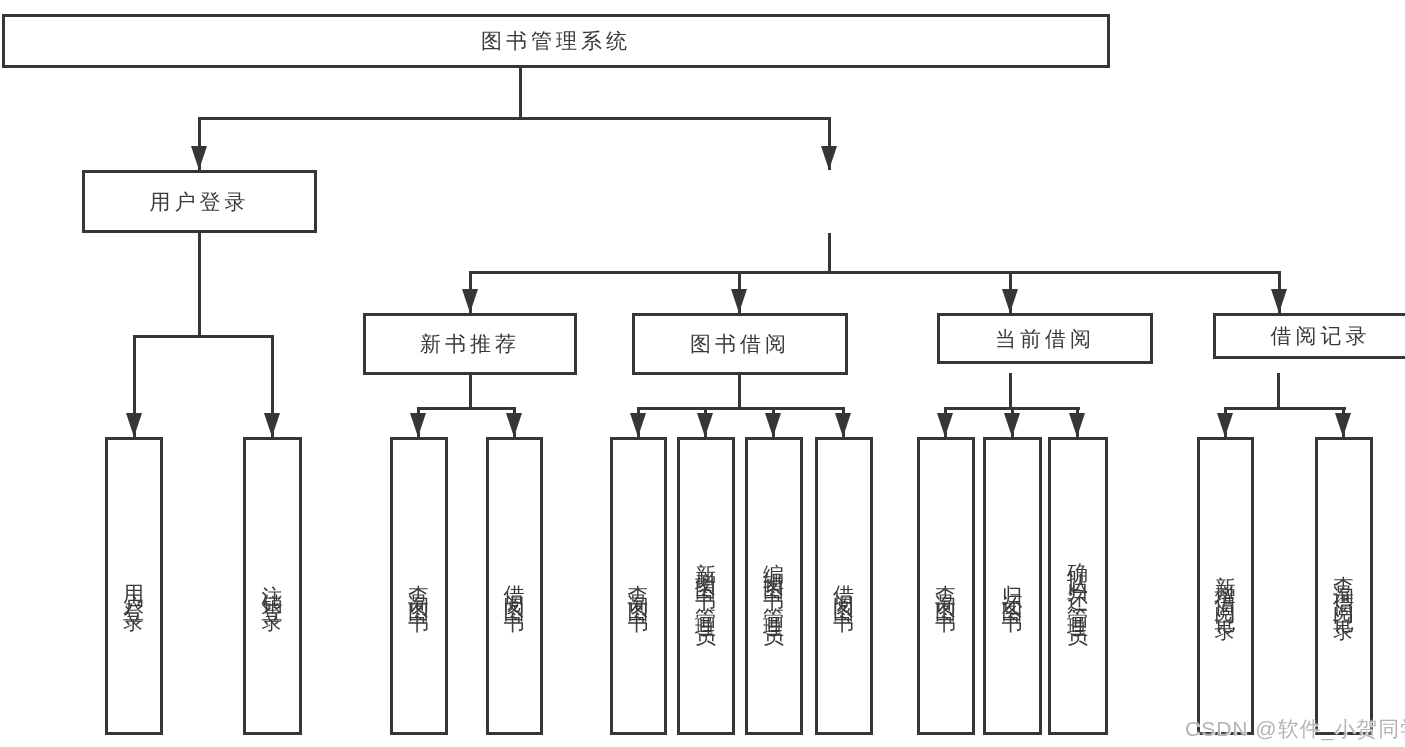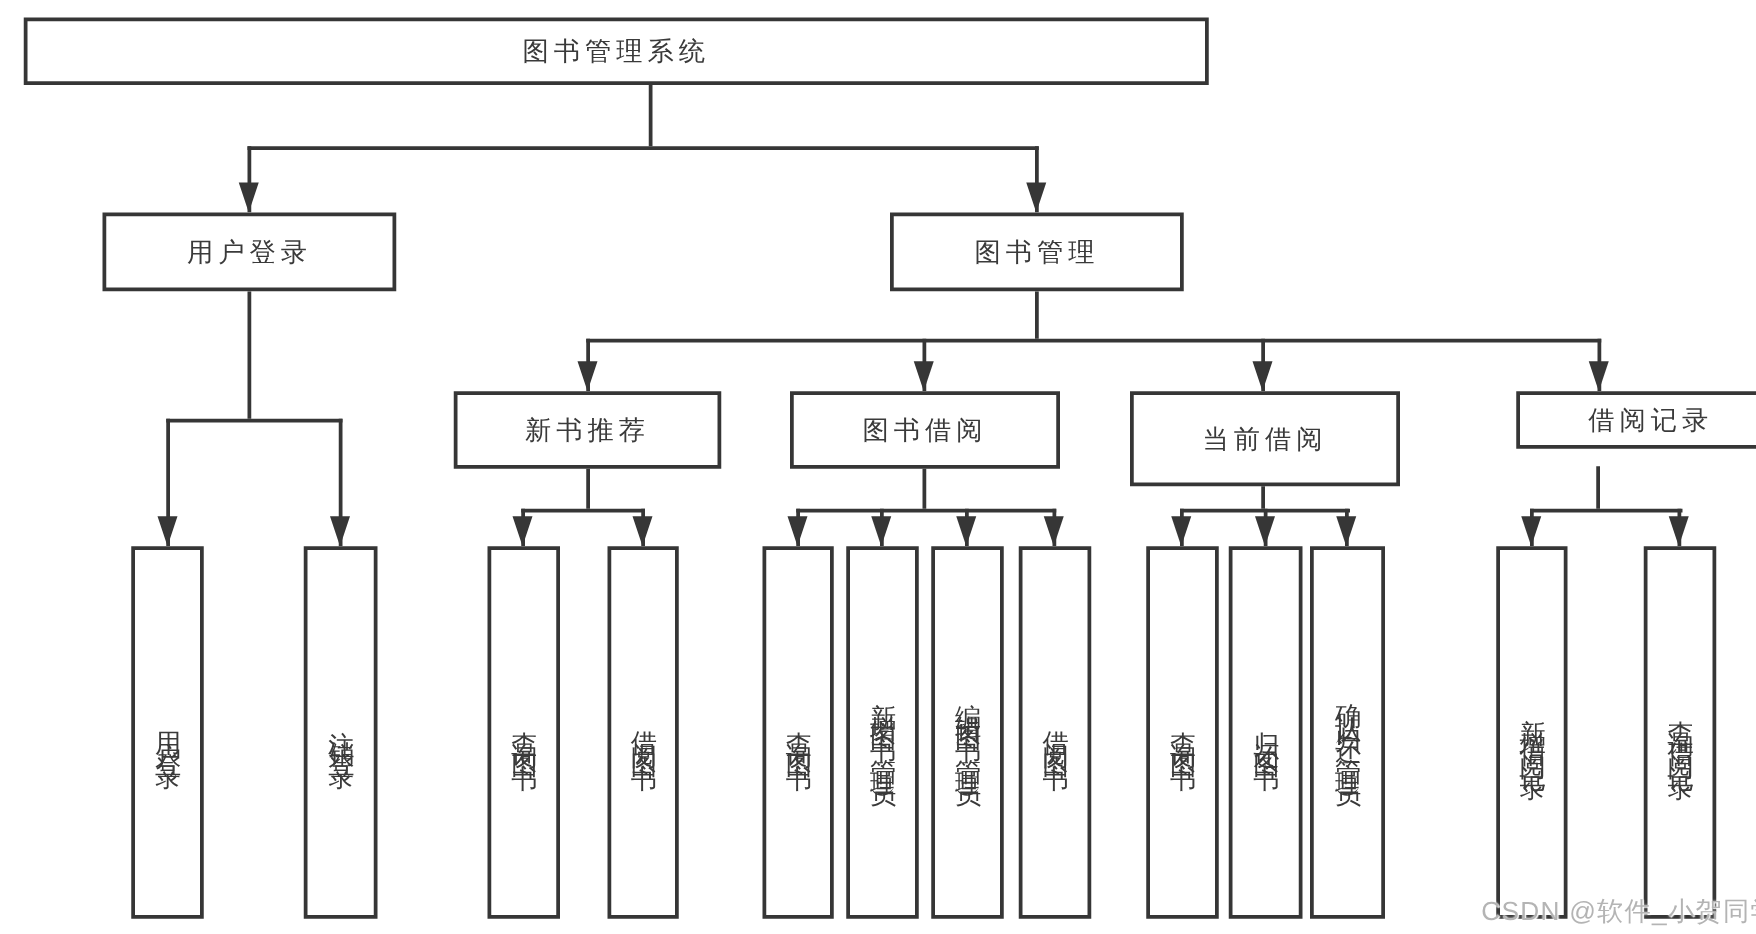--- a/index.html
+++ b/index.html
@@ -114,38 +114,35 @@
   <div class="ln" style="left:1076px;top:407px;width:3px;height:30px"></div>
   <div class="tri" style="left:1069px;top:413px"></div>
 
   <div class="ln" style="left:1277px;top:373px;width:3px;height:34px"></div>
   <div class="ln" style="left:1224px;top:407px;width:122px;height:3px"></div>
   <div class="ln" style="left:1224px;top:407px;width:3px;height:30px"></div>
   <div class="tri" style="left:1217px;top:413px"></div>
   <div class="ln" style="left:1342px;top:407px;width:3px;height:30px"></div>
   <div class="tri" style="left:1335px;top:413px"></div>
 
-  <div class="box" style="left:19px;top:14px;width:948px;height:54px">
+  <div class="box" style="left:2px;top:14px;width:1108px;height:54px">
     <span>图书管理系统</span>
   </div>
 
   <div class="box" style="left:82px;top:170px;width:235px;height:63px">
     <span>用户登录</span>
-  </div>
-  <div class="box" style="left:712px;top:170px;width:235px;height:63px">
-    <span>图书管理</span>
   </div>
 
   <div class="box" style="left:632px;top:313px;width:216px;height:62px">
     <span>图书借阅</span>
   </div>
   <div class="box" style="left:363px;top:313px;width:214px;height:62px">
     <span>新书推荐</span>
   </div>
-  <div class="box" style="left:904px;top:313px;width:216px;height:76px">
+  <div class="box" style="left:937px;top:313px;width:216px;height:51px">
     <span>当前借阅</span>
   </div>
   <div class="box" style="left:1213px;top:313px;width:215px;height:46px">
     <span>借阅记录</span>
   </div>
 
   <div class="leaf" style="left:105px;width:58px">
     <span class="vtext">用户登录</span>
   </div>
   <div class="leaf" style="left:243px;width:59px">

